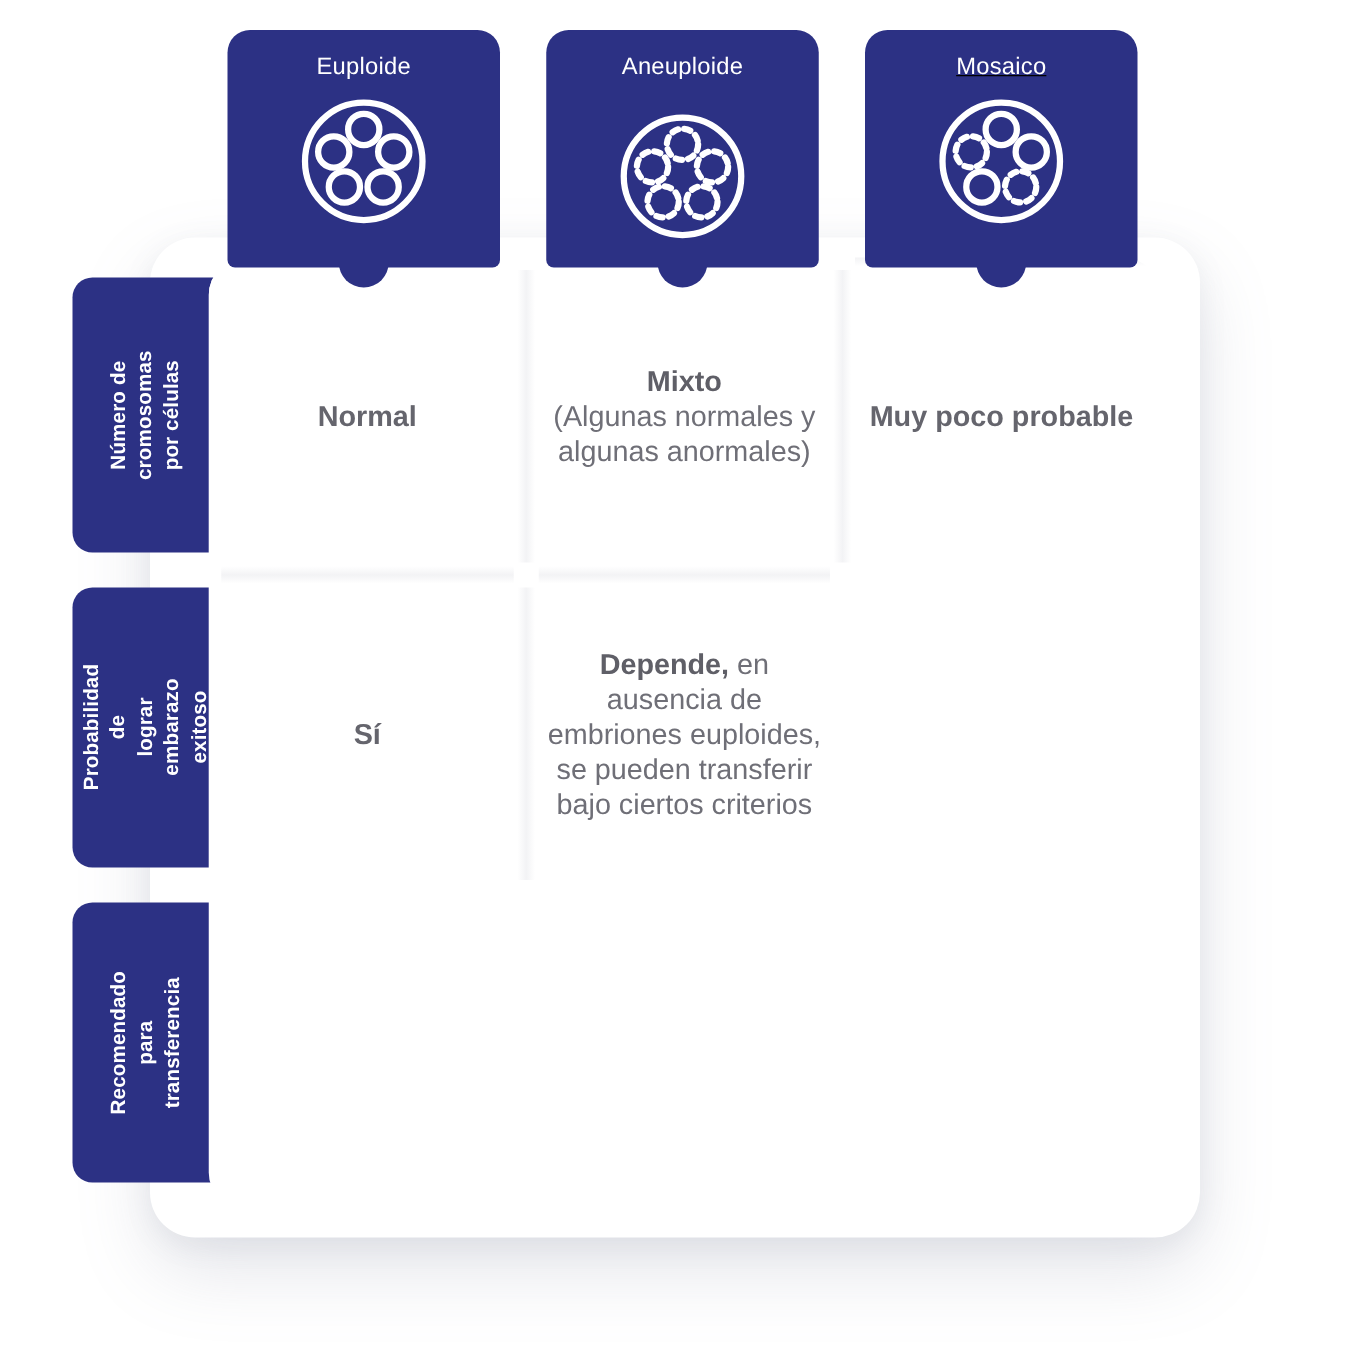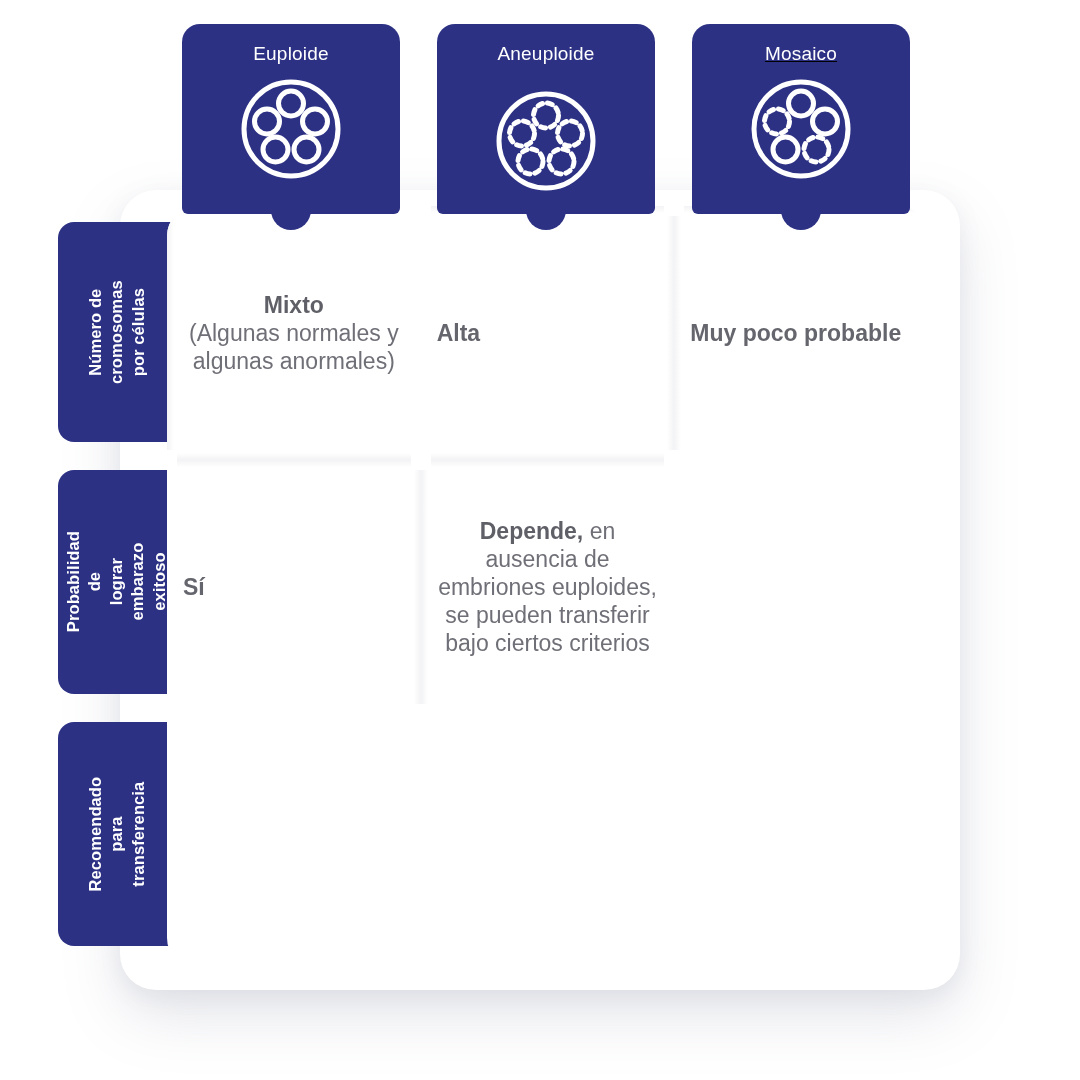--- a/index.html
+++ b/index.html
@@ -89,20 +89,21 @@
     z-index: 5;
     display: grid;
     grid-template-columns: 1fr 1fr 1fr;
     grid-template-rows: 1fr 1fr 1fr;
   }
 
   .cell {
     position: relative;
     display: flex;
     align-items: center;
+    justify-content: center;
     text-align: center;
     padding: 14px 16px;
     color: #6a6a72;
     background: #ffffff;
   }
   
   .cell.gx::before {
     content: "";
     position: absolute;
     left: -7px; top: 10px; bottom: 10px;
@@ -231,27 +232,27 @@
 exitoso</div>
   </div>
   <div class="row-tab r2">
     <div class="row-label">Recomendado
 para
 transferencia</div>
   </div>
 
   <div class="grid-card">
 
+    <div class="cell">
+      <div class="cell-text bold">Normal</div>
+    </div>
     <div class="cell gx">
       <div class="cell-text mixed"><b>Mixto</b><br>(Algunas normales y algunas anormales)</div>
     </div>
 
-    <div class="cell gy">
-      <div class="cell-text bold">Alta</div>
-    </div>
     <div class="cell gx gy">
       <div class="cell-text bold">Muy poco probable</div>
     </div>
 
     <div class="cell gy">
       <div class="cell-text bold">Sí</div>
     </div>
     <div class="cell gx gy">
       <div class="cell-text mixed"><b>Depende,</b> en ausencia de embriones euploides, se pueden transferir bajo ciertos criterios</div>
     </div>

